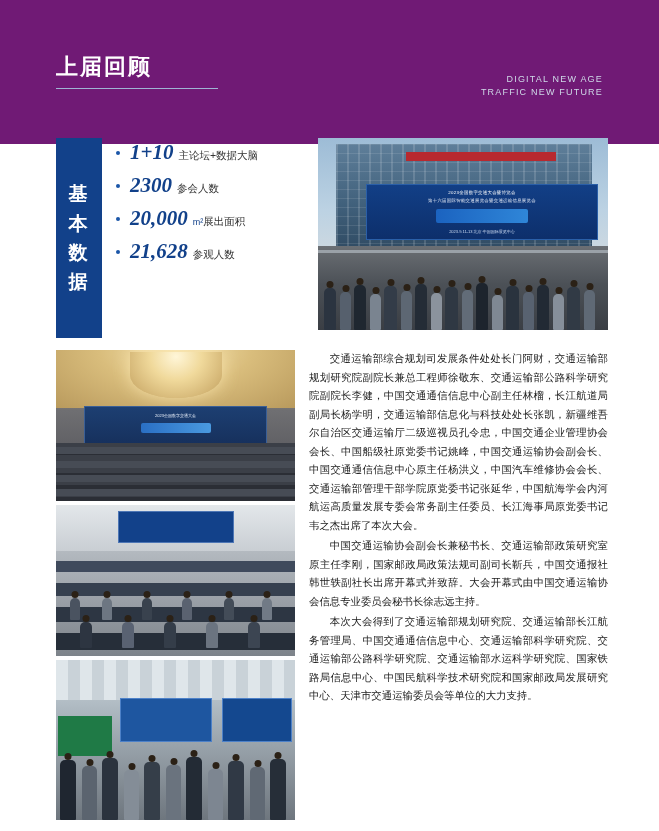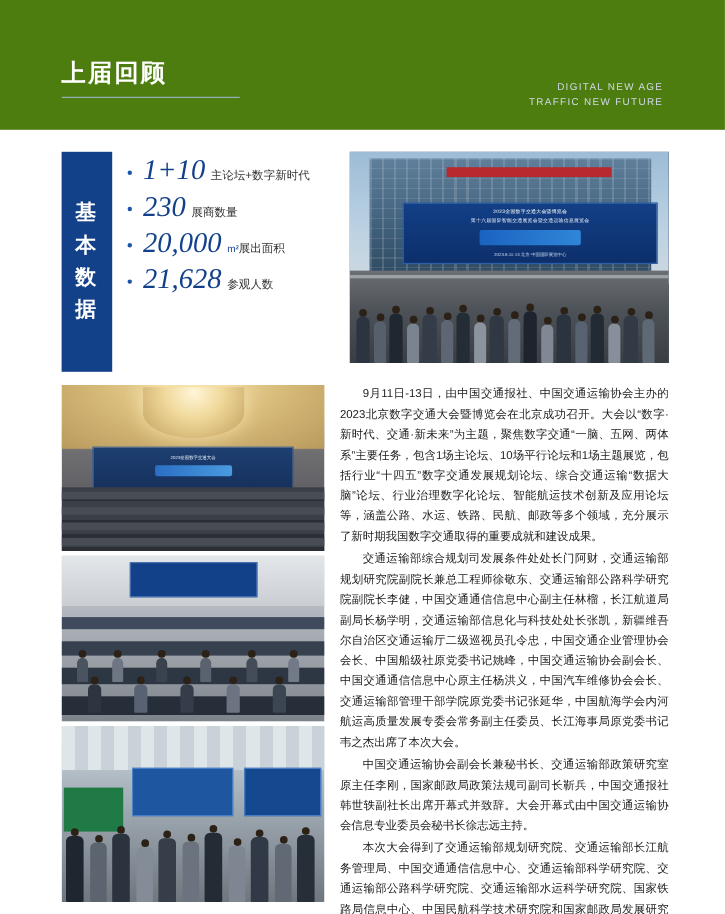--- a/index.html
+++ b/index.html
@@ -13,22 +13,22 @@
     font-family: "Liberation Sans", sans-serif;
     position: relative;
     overflow: hidden;
   }
 
   
   .header {
     position: absolute;
     left: 0; top: 0;
     width: 659px;
-    height: 118px;
-    background: #4d7c0f;
+    height: 144px;
+    background: #701a75;
     box-sizing: border-box;
   }
   .header-inner {
     position: absolute;
     left: 0; top: 0;
     width: 659px;
     height: 118px;
   }
   .header-title {
     position: absolute;
@@ -118,22 +118,22 @@
     border-radius: 50%;
     background: #1b56a8;
     margin-right: 10px;
     position: relative;
     top: -4px;
     flex: 0 0 auto;
   }
   .stat-num {
     font-family: "Liberation Serif", serif;
     font-style: italic;
-    font-weight: normal;
-    font-size: 26px;
+    font-weight: bold;
+    font-size: 21px;
     color: #12418a;
     margin-right: 5px;
     white-space: nowrap;
   }
   .stat-sup {
     font-size: 9px;
     vertical-align: super;
     color: #12418a;
   }
   .stat-text {
@@ -300,26 +300,26 @@
     <span>基</span>
     <span>本</span>
     <span>数</span>
     <span>据</span>
   </div>
 
   <div class="stats-list">
     <div class="stat-row">
       <span class="stat-dot"></span>
       <span class="stat-num">1+10</span>
-      <span class="stat-text">主论坛+数字新时代</span>
+      <span class="stat-text">主论坛+数据大脑</span>
     </div>
     <div class="stat-row">
       <span class="stat-dot"></span>
-      <span class="stat-num">230</span>
-      <span class="stat-text">展商数量</span>
+      <span class="stat-num">2300</span>
+      <span class="stat-text">参会人数</span>
     </div>
     <div class="stat-row">
       <span class="stat-dot"></span>
       <span class="stat-num">20,000</span>
         <span class="stat-sup">m²</span>
       <span class="stat-text">展出面积</span>
     </div>
     <div class="stat-row">
       <span class="stat-dot"></span>
       <span class="stat-num">21,628</span>
@@ -419,19 +419,18 @@
       <span class="person" style="left:110px;bottom:0;width:15px;height:55px;background:#6a737e;"></span>
       <span class="person" style="left:130px;bottom:0;width:16px;height:63px;background:#232b35;"></span>
       <span class="person" style="left:152px;bottom:0;width:15px;height:51px;background:#7d8691;"></span>
       <span class="person" style="left:172px;bottom:0;width:16px;height:59px;background:#303945;"></span>
       <span class="person" style="left:194px;bottom:0;width:15px;height:53px;background:#606974;"></span>
       <span class="person" style="left:214px;bottom:0;width:16px;height:61px;background:#262e38;"></span>
     </div>
   </div>
 
   <div class="text-col">
-    <p>9月11日-13日，由中国交通报社、中国交通运输协会主办的2023北京数字交通大会暨博览会在北京成功召开。大会以“数字·新时代、交通·新未来”为主题，聚焦数字交通“一脑、五网、两体系”主要任务，包含1场主论坛、10场平行论坛和1场主题展览，包括行业“十四五”数字交通发展规划论坛、综合交通运输“数据大脑”论坛、行业治理数字化论坛、智能航运技术创新及应用论坛等，涵盖公路、水运、铁路、民航、邮政等多个领域，充分展示了新时期我国数字交通取得的重要成就和建设成果。</p>
     <p>交通运输部综合规划司发展条件处处长门阿财，交通运输部规划研究院副院长兼总工程师徐敬东、交通运输部公路科学研究院副院长李健，中国交通通信信息中心副主任林榴，长江航道局副局长杨学明，交通运输部信息化与科技处处长张凯，新疆维吾尔自治区交通运输厅二级巡视员孔令忠，中国交通企业管理协会会长、中国船级社原党委书记姚峰，中国交通运输协会副会长、中国交通通信信息中心原主任杨洪义，中国汽车维修协会会长、交通运输部管理干部学院原党委书记张延华，中国航海学会内河航运高质量发展专委会常务副主任委员、长江海事局原党委书记韦之杰出席了本次大会。</p>
     <p>中国交通运输协会副会长兼秘书长、交通运输部政策研究室原主任李刚，国家邮政局政策法规司副司长靳兵，中国交通报社韩世轶副社长出席开幕式并致辞。大会开幕式由中国交通运输协会信息专业委员会秘书长徐志远主持。</p>
     <p>本次大会得到了交通运输部规划研究院、交通运输部长江航务管理局、中国交通通信信息中心、交通运输部科学研究院、交通运输部公路科学研究院、交通运输部水运科学研究院、国家铁路局信息中心、中国民航科学技术研究院和国家邮政局发展研究中心、天津市交通运输委员会等单位的大力支持。</p>
   </div>
 
 </div>
 
 </body></html>

